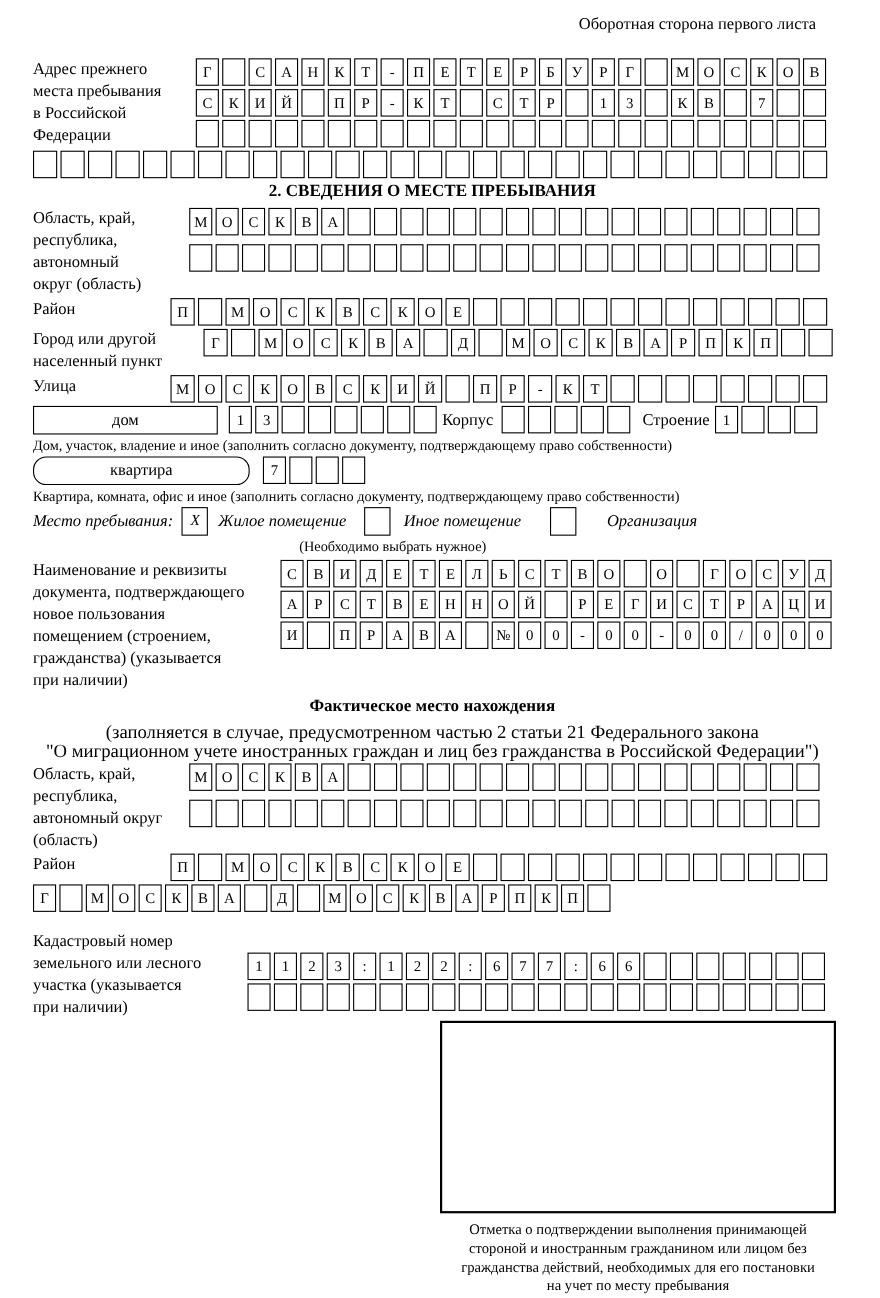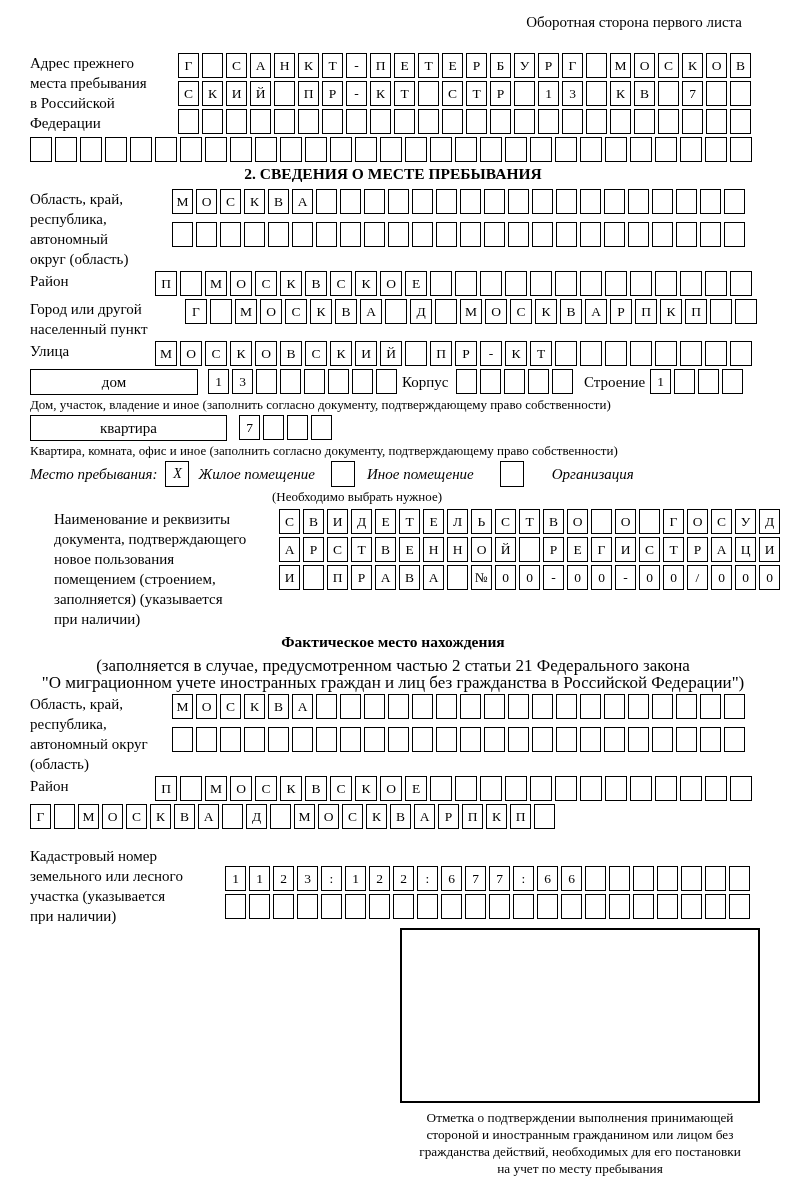--- a/index.html
+++ b/index.html
@@ -340,48 +340,48 @@
     <div class="boxrow b24" style="margin-bottom:0;">
         <span class="cbox">1</span>
         <span class="cbox"></span>
         <span class="cbox"></span>
         <span class="cbox"></span>
       </div>
   </div>
   <div class="note">Дом, участок, владение и иное (заполнить согласно документу, подтверждающему право собственности)</div>
 
   <div class="flexrow mb2">
-    <div class="widebox" style="width:197px;">квартира</div>
+    <div class="widebox" style="width:197px;border-radius:12px;">квартира</div>
     <div class="boxrow b24" style="margin-left:12px;margin-bottom:0;">
         <span class="cbox">7</span>
         <span class="cbox"></span>
         <span class="cbox"></span>
         <span class="cbox"></span>
       </div>
   </div>
   <div class="note">Квартира, комната, офис и иное (заполнить согласно документу, подтверждающему право собственности)</div>
 
   <div class="stayrow">
     <span>Место пребывания:</span>
     <span class="chk" style="margin-left:8px;">X</span>
     <span style="margin-left:9px;">Жилое помещение</span>
     <span class="chk" style="margin-left:16px;"></span>
     <span style="margin-left:12px;">Иное помещение</span>
     <span class="chk" style="margin-left:26px;"></span>
     <span style="margin-left:28px;">Организация</span>
   </div>
   <div class="note" style="margin-left:242px;height:18px;">(Необходимо выбрать нужное)</div>
 
-  <div class="flexrow mb4" style="min-height:120px;margin-left:24px;">
+  <div class="flexrow mb4" style="min-height:120px;">
     <div class="labelcol lw225">
       <div>Наименование и реквизиты</div>
       <div>документа, подтверждающего</div>
       <div>новое пользования</div>
       <div>помещением (строением,</div>
-      <div>заполняется) (указывается</div>
+      <div>гражданства) (указывается</div>
       <div>при наличии)</div>
     </div>
     <div class="boxcol">
       <div class="boxrow b24">
           <span class="cbox">С</span>
           <span class="cbox">В</span>
           <span class="cbox">И</span>
           <span class="cbox">Д</span>
           <span class="cbox">Е</span>
           <span class="cbox">Т</span>

